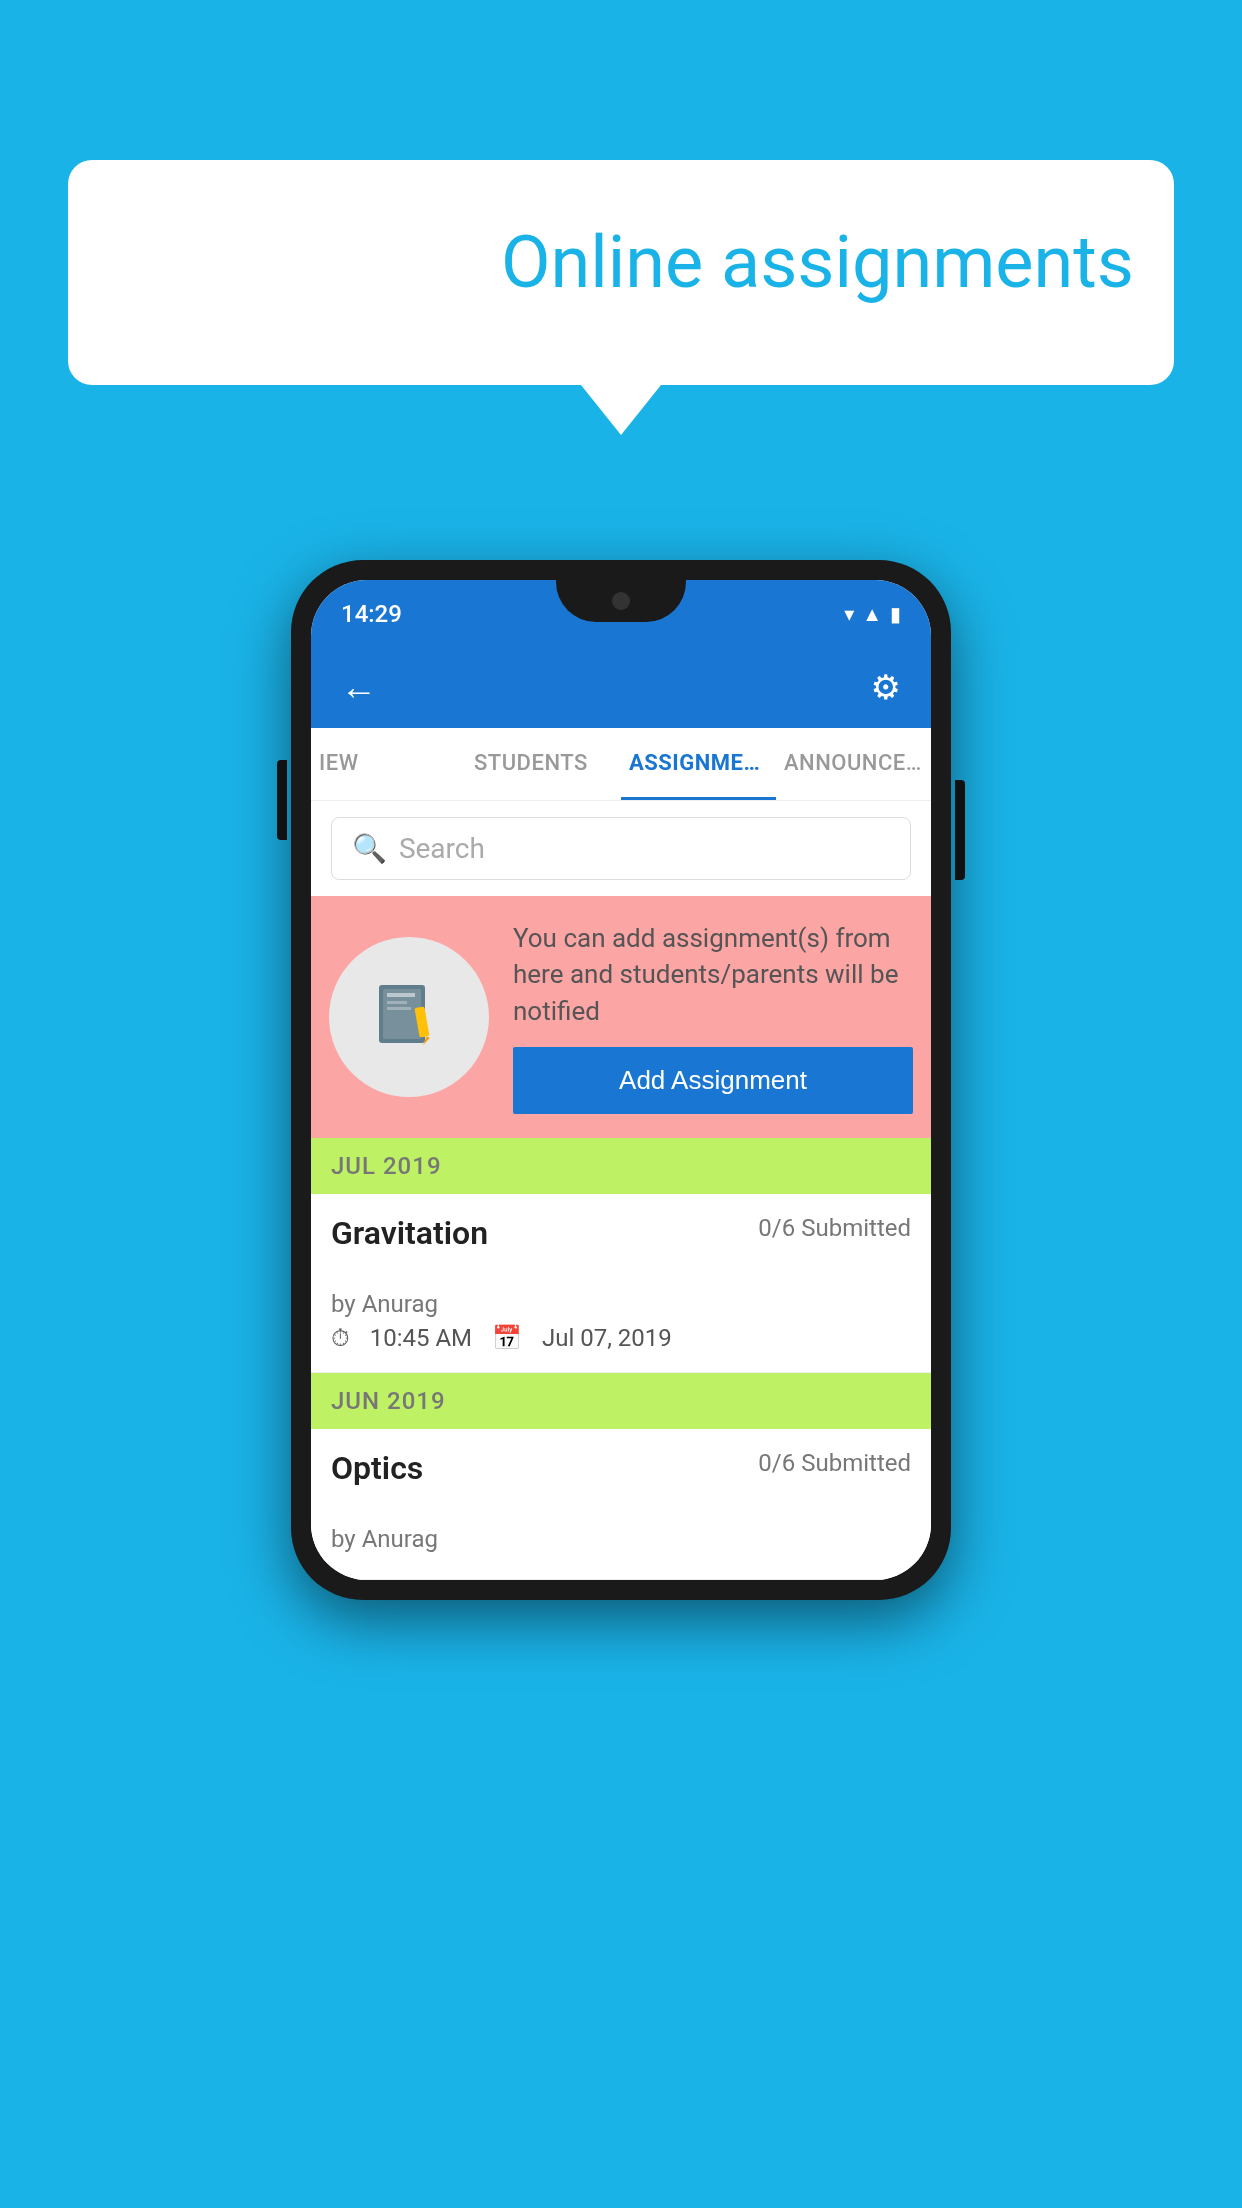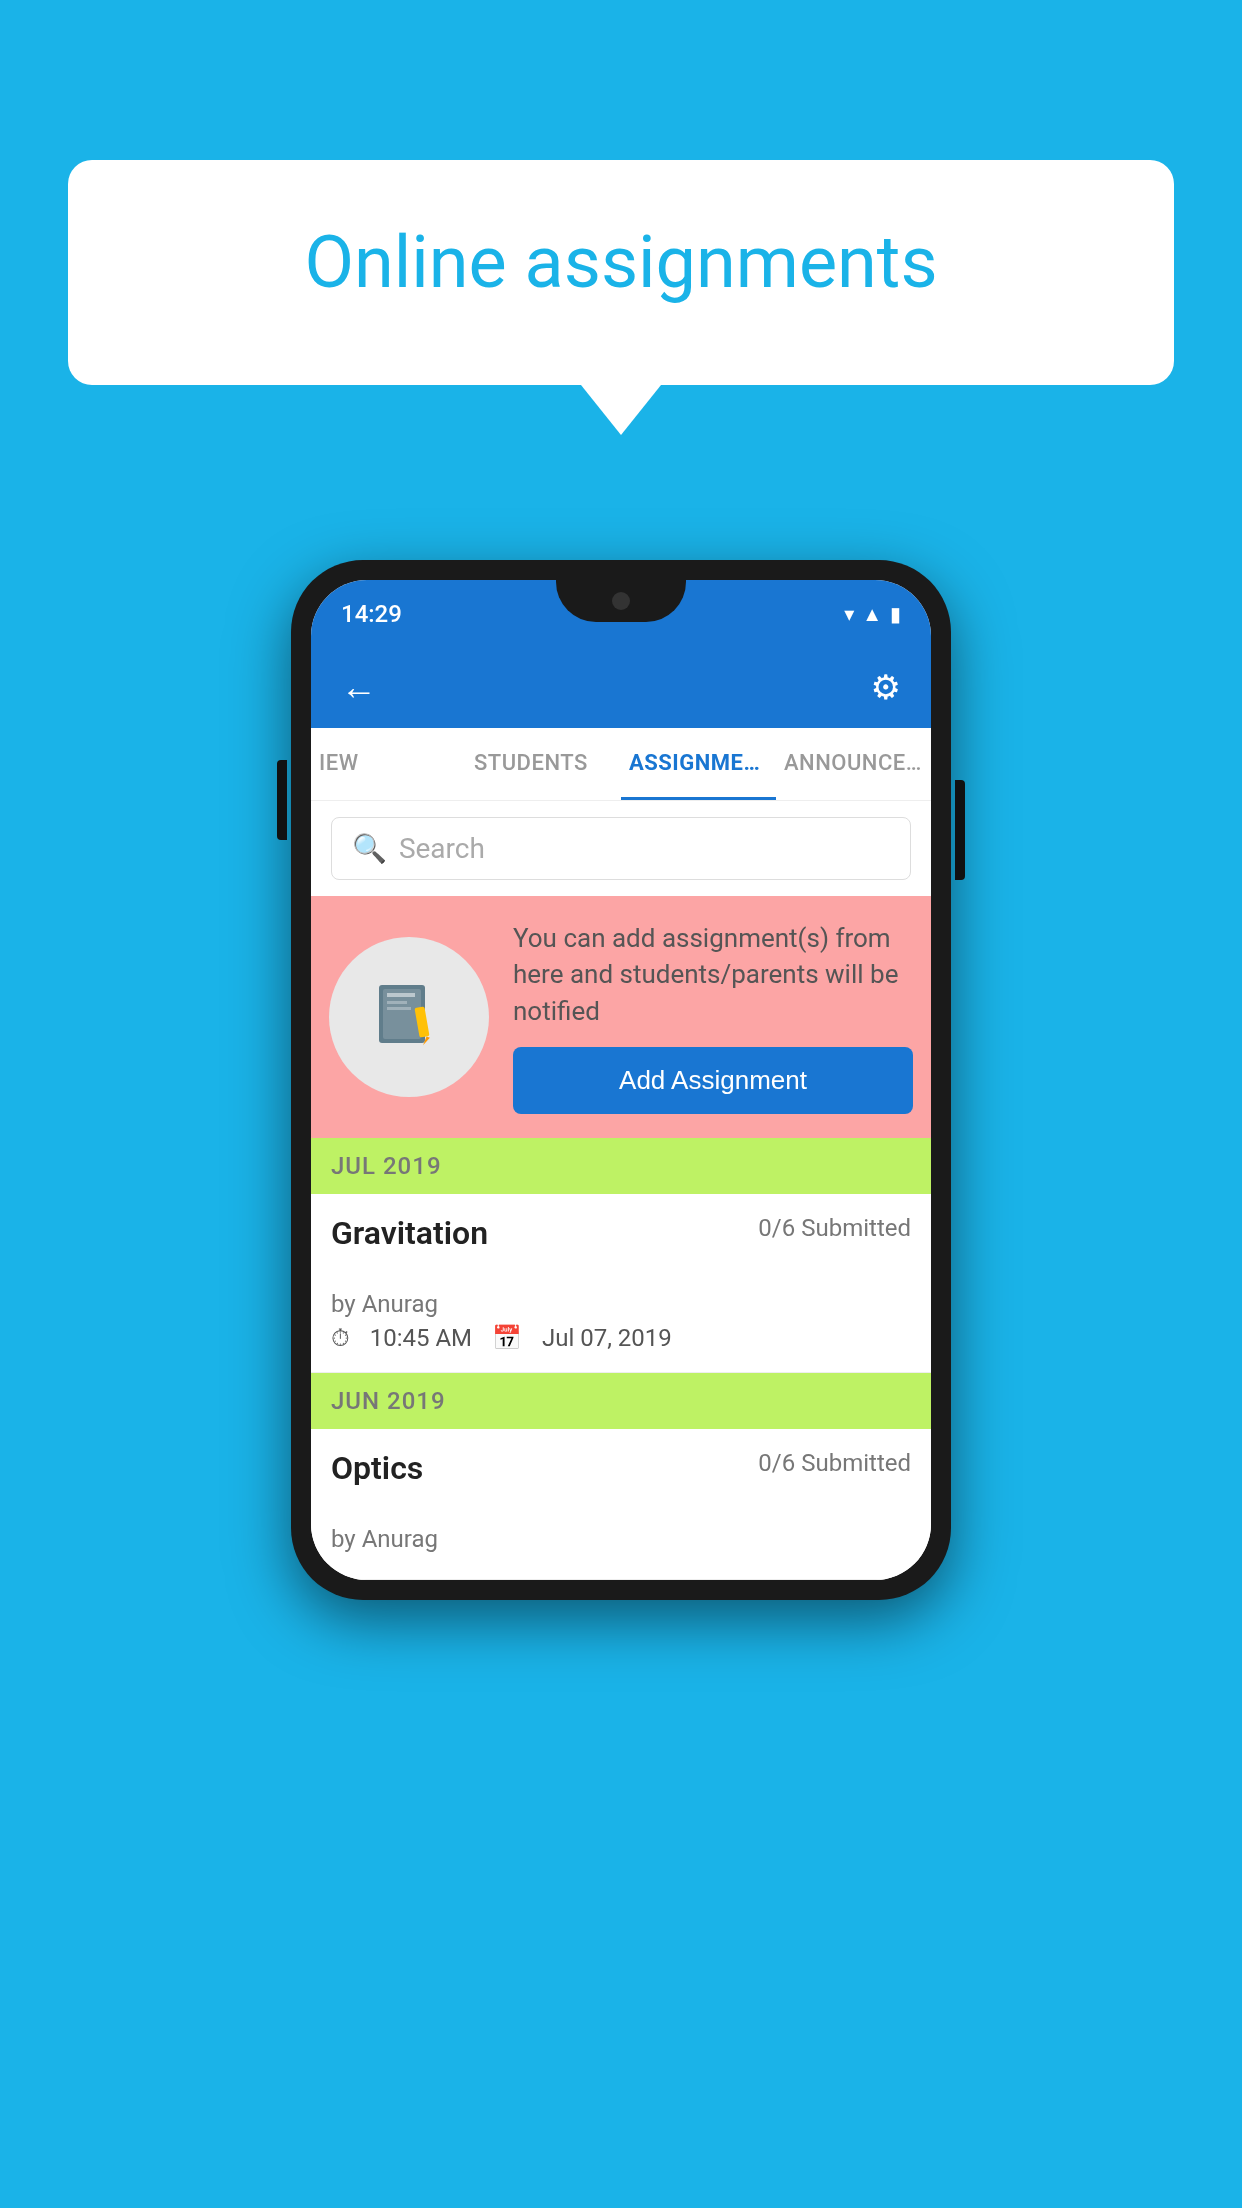--- a/index.html
+++ b/index.html
@@ -22,21 +22,21 @@
       display: flex;
       flex-direction: column;
       align-items: center;
     }
 
     .speech-bubble {
       background: white;
       border-radius: 24px;
       padding: 60px 40px;
       width: 100%;
-      text-align: center;
+      text-align: right;
     }
 
     .speech-bubble-title {
       font-size: 72px;
       color: #1ab3e8;
       font-weight: 400;
       margin-bottom: 20px;
     }
 
     .speech-bubble-subtitle {
@@ -273,21 +273,21 @@
       font-size: 26px;
       color: #555;
       line-height: 1.4;
       margin-bottom: 18px;
     }
 
     .add-assignment-btn {
       background: #1976d2;
       color: white;
       border: none;
-      border-radius: 8px;
+      border-radius: 2px;
       padding: 18px 30px;
       font-size: 26px;
       font-weight: 500;
       cursor: pointer;
       width: 100%;
     }
 
     
     .section-header {
       background: #bef264;

